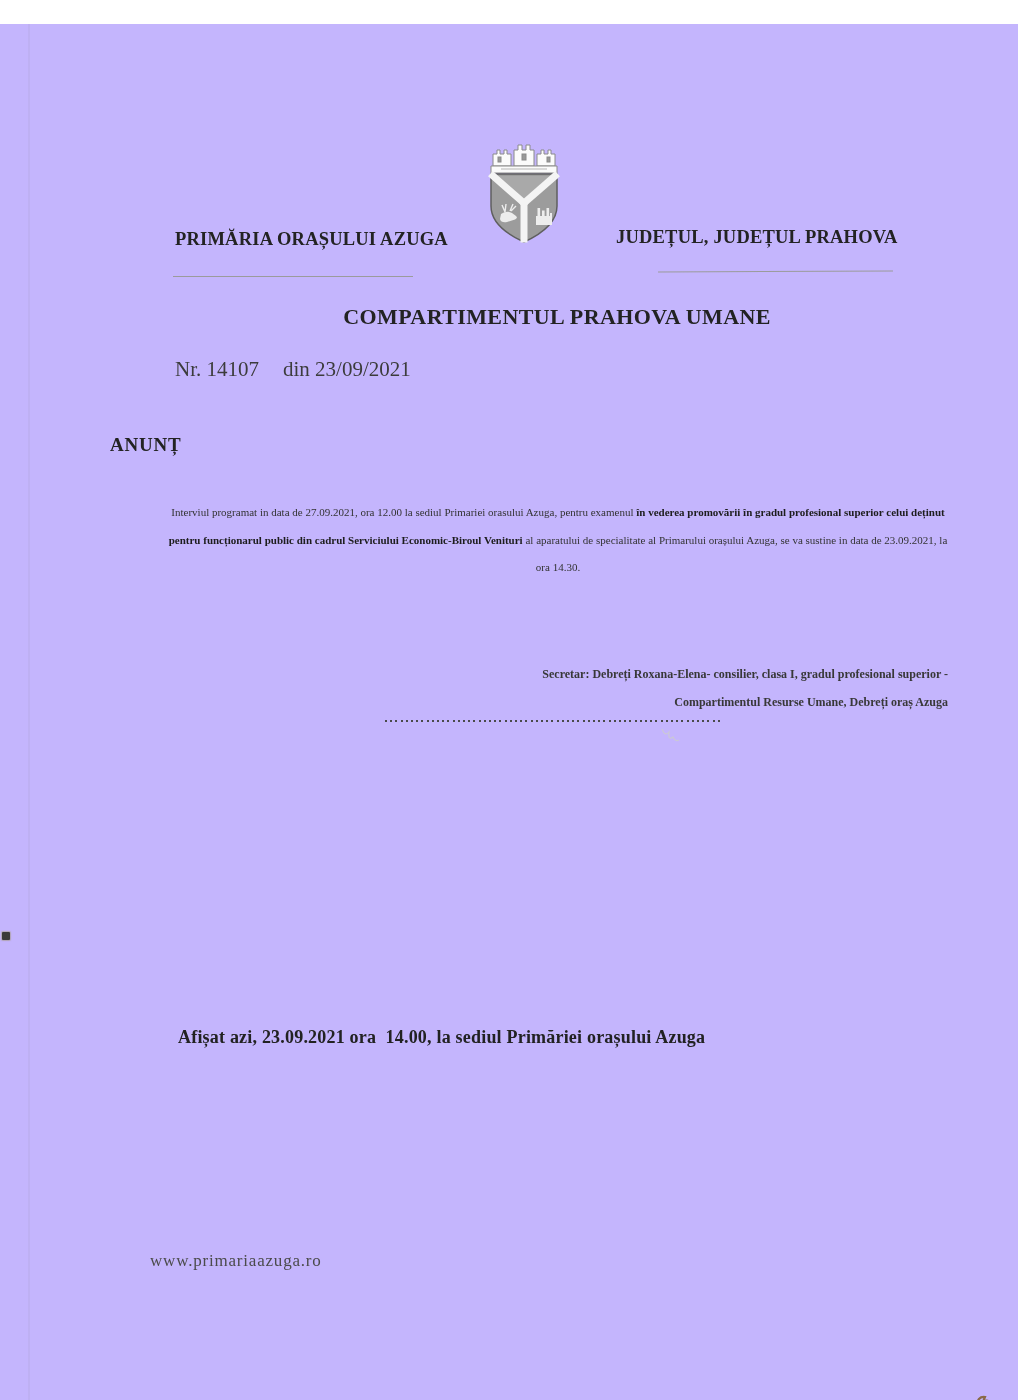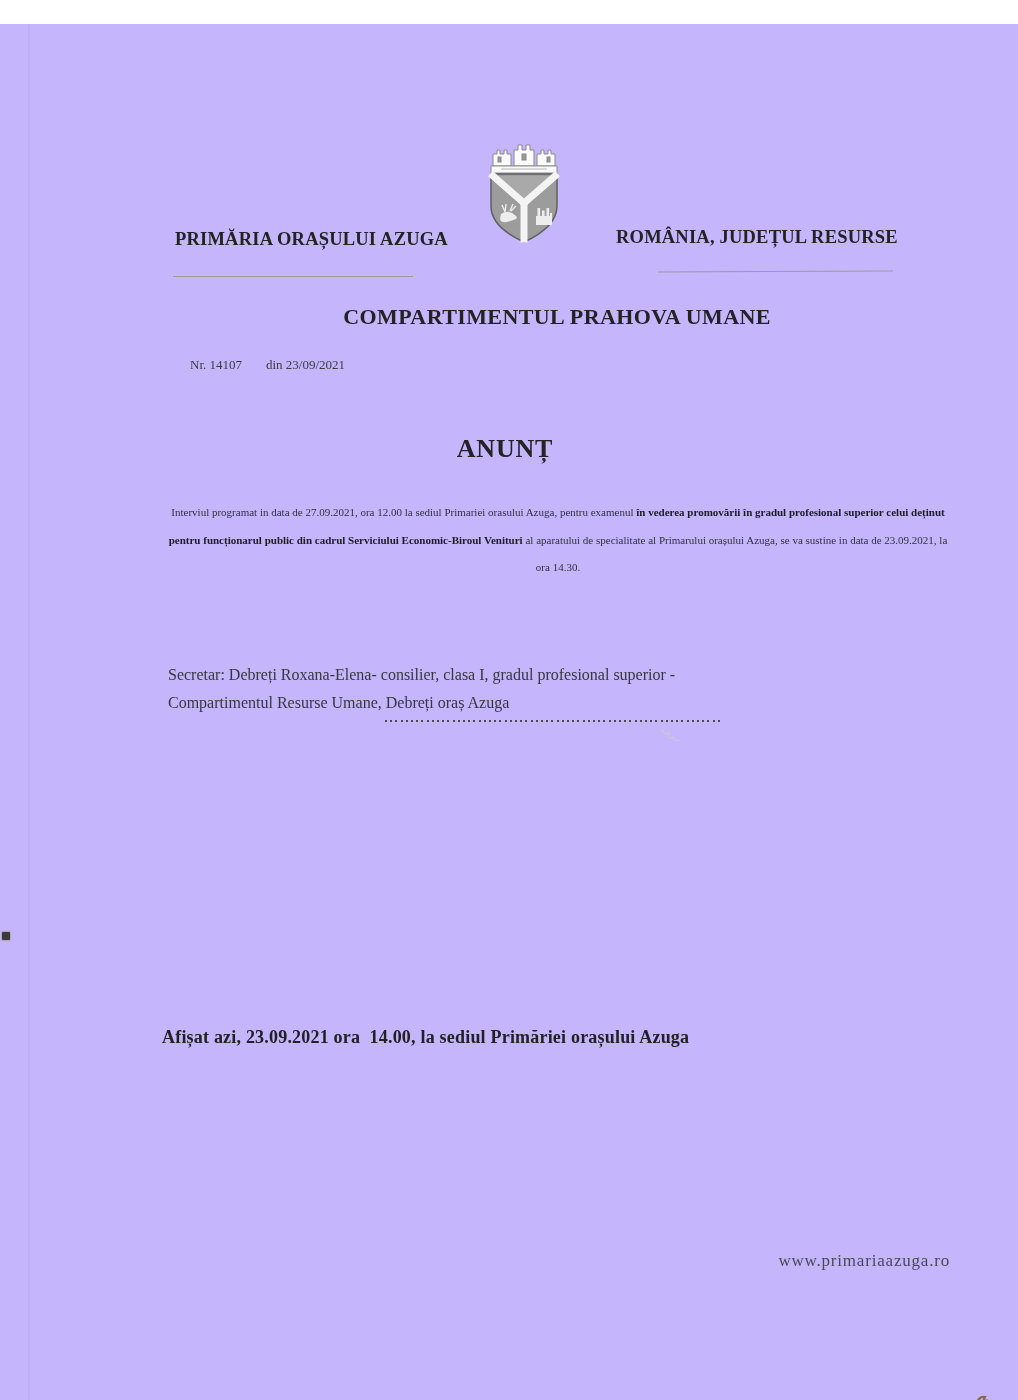--- a/index.html
+++ b/index.html
@@ -44,34 +44,33 @@
     left: 157px;
     top: 280px;
     width: 800px;
     text-align: center;
     font-weight: bold;
     font-size: 22px;
     letter-spacing: 0.4px;
     color: #232323;
   }
   .reg-line {
-    left: 190px;
+    left: 175px;
     top: 333px;
-    font-size: 13px;
+    font-size: 21px;
     color: #3c3c3c;
     white-space: nowrap;
   }
   .reg-date { margin-left: 24px; }
   .anunt {
     left: 110px;
     top: 410px;
     width: 790px;
-    text-align: center;
-    font-weight: bold;
-    font-size: 26px;
+    font-weight: bold;
+    font-size: 19px;
     letter-spacing: 0.8px;
     color: #232323;
   }
   .body-par {
     left: 168px;
     top: 475px;
     width: 780px;
     text-align: center;
     font-size: 11px;
     line-height: 27.5px;
@@ -79,47 +78,48 @@
     white-space: pre-wrap;
   }
   .body-par .b {
     font-weight: bold;
     color: #1d1d1d;
   }
   .secretary {
     left: 168px;
     top: 637px;
     width: 780px;
-    text-align: left;
-    font-size: 16px;
+    text-align: right;
+    font-size: 12px;
     line-height: 27.5px;
     color: #383838;
+    font-weight: bold;
   }
   .dotted-sep {
     position: absolute;
     left: 385px;
     top: 696px;
     width: 338px;
     height: 2px;
     background: repeating-linear-gradient(90deg, #4a4a4a 0 2px, transparent 2px 5.2px);
   }
   .posted {
-    left: 162px;
+    left: 178px;
     top: 1003px;
     font-size: 18px;
     font-weight: bold;
     color: #222222;
     white-space: pre-wrap;
     letter-spacing: 0.2px;
   }
   .website {
     left: 150px;
     top: 1227px;
     width: 800px;
-    text-align: right;
+    text-align: left;
     font-size: 17px;
     letter-spacing: 0.8px;
     color: #4b4b4b;
   }
   .edge-dot {
     position: absolute;
     left: 2px;
     top: 908px;
     width: 8px;
     height: 8px;
@@ -188,21 +188,21 @@
     <g fill="#ededed">
       <rect x="55" y="74" width="15" height="9"></rect>
       <rect x="56.5" y="66" width="2.6" height="9"></rect>
       <rect x="61" y="68.5" width="2.6" height="7"></rect>
       <rect x="65.5" y="66" width="2.6" height="9"></rect>
       <rect x="69" y="71" width="2" height="12"></rect>
     </g>
   </svg>
 
   <div class="abs header-title" style="left:175px; top:205px;">PRIMĂRIA ORAȘULUI AZUGA</div>
-  <div class="abs header-title" style="left:616px; top:203px;">ROMÂNIA, JUDEȚUL RESURSE</div>
+  <div class="abs header-title" style="left:616px; top:203px;">JUDEȚUL, JUDEȚUL PRAHOVA</div>
   <div class="rule" style="left:173px; top:252px; width:240px;"></div>
   <div class="rule" style="left:658px; top:247px; width:235px; transform:rotate(-0.25deg);"></div>
 
   <div class="abs dept-title">COMPARTIMENTUL PRAHOVA UMANE</div>
 
   <div class="abs reg-line">
     <span>Nr. 14107</span><span class="reg-date">din 23/09/2021</span>
   </div>
 
   <div class="abs anunt">ANUNȚ</div>

